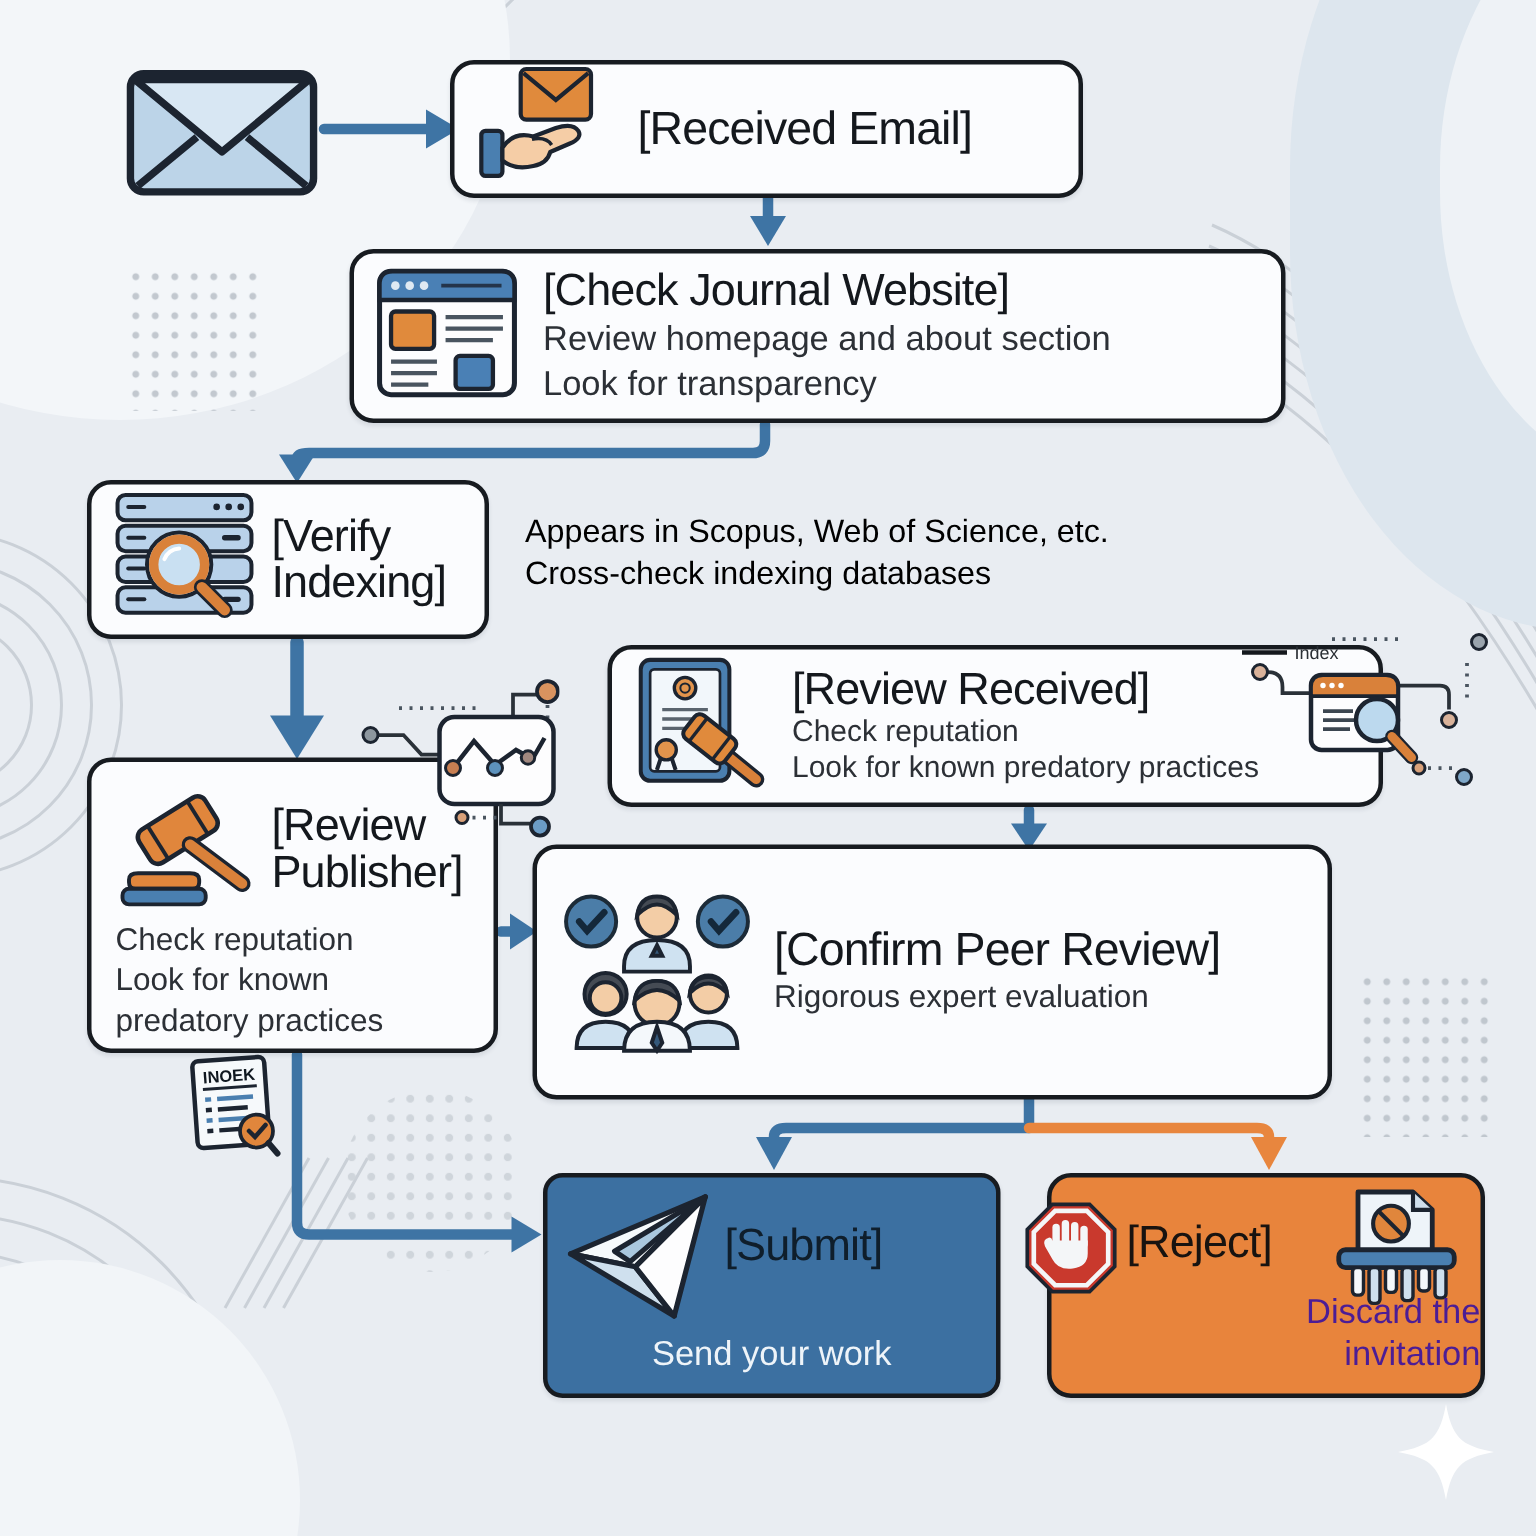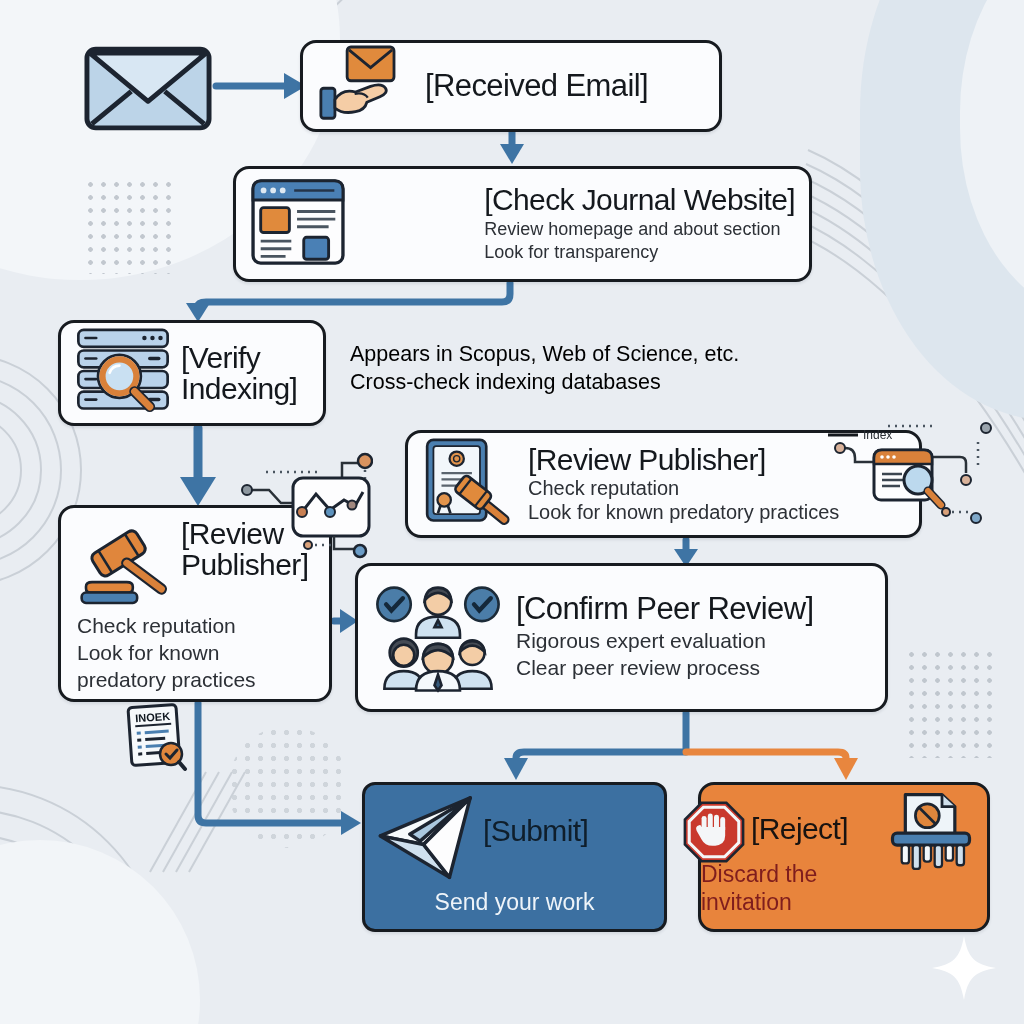--- a/index.html
+++ b/index.html
@@ -30,53 +30,53 @@
 
   
   .node{position:absolute;background:#fbfcfe;border:3px solid #171b20;border-radius:16px;
         box-sizing:border-box;z-index:2;box-shadow:0 2px 3px rgba(30,40,60,.10);}
   .ttl{font-weight:400;color:#14181d;letter-spacing:-.6px;line-height:1.04;}
   .body-line{color:#2c3036;line-height:1.28;}
 
   #received{left:300px;top:40px;width:422px;height:92px;display:flex;align-items:center;gap:16px;padding:0 16px;}
   #received .ttl{font-size:31px;}
 
-  #website{left:233px;top:166px;width:579px;height:116px;display:flex;align-items:center;gap:16px;padding:0 14px;justify-content:space-between;}
+  #website{left:233px;top:166px;width:624px;height:116px;display:flex;align-items:center;gap:16px;padding:0 14px;}
   #website .ttl{font-size:30px;margin-bottom:2px;}
-  #website .body-line{font-size:18px;}
+  #website .body-line{font-size:23px;}
 
   #verify{left:58px;top:320px;width:268px;height:106px;display:flex;align-items:center;gap:8px;padding:0 8px 0 12px;}
   #verify .ttl{font-size:30px;}
 
   .note{position:absolute;left:350px;top:340px;z-index:2;}
   .note .body-line{font-size:21.5px;color:#000000;line-height:1.32;}
 
   #rp-right{left:405px;top:430px;width:517px;height:108px;display:flex;align-items:center;gap:14px;padding:0 12px;}
   #rp-right .ttl{font-size:30px;margin-bottom:1px;}
   #rp-right .body-line{font-size:20px;line-height:1.2;}
 
   #rp-left{left:58px;top:505px;width:274px;height:197px;padding:10px 10px 8px 12px;}
-  #rp-left .row{display:flex;gap:4px;}
+  #rp-left .row{display:flex;align-items:center;gap:4px;}
   #rp-left .ttl{font-size:30px;}
   #rp-left .body-line{font-size:21px;margin-left:4px;}
 
-  #confirm{left:355px;top:563px;width:533px;height:149px;display:flex;align-items:center;gap:12px;padding:0 14px;}
+  #confirm{left:355px;top:563px;width:533px;height:170px;display:flex;align-items:center;gap:12px;padding:0 14px;}
   #confirm .ttl{font-size:31px;margin-bottom:3px;}
   #confirm .body-line{font-size:21px;}
 
   #submit{left:362px;top:782px;width:305px;height:150px;background:#3c70a1;border-radius:13px;}
   #submit .ttl{position:absolute;left:118px;top:30px;font-size:30px;color:#0f1e2b;}
   #submit .plane{position:absolute;left:10px;top:6px;}
   #submit .blines{position:absolute;left:0;bottom:12px;width:100%;text-align:center;color:#eef4f9;font-size:23px;line-height:1.25;}
 
   #reject{left:698px;top:782px;width:292px;height:150px;background:#e8843c;}
   #reject .ttl{position:absolute;left:50px;top:28px;font-size:30px;color:#181310;}
   #reject .stop{position:absolute;left:-18px;top:16px;}
   #reject .shred{position:absolute;right:10px;top:6px;}
-  #reject .blines{position:absolute;left:0;bottom:12px;width:100%;text-align:left;color:#7f1d1d;font-size:23px;line-height:1.25;}
+  #reject .blines{position:absolute;left:0;bottom:12px;width:100%;text-align:right;color:#4c1d95;font-size:23px;line-height:1.25;}
 
   .env-free{position:absolute;left:84px;top:46px;z-index:2;}
 
   
   .decor{position:absolute;z-index:3;}
   #chart-cluster{left:238px;top:450px;}
   #index-cluster{left:826px;top:414px;}
   #index-cluster text{font-family:"Liberation Sans","DejaVu Sans",sans-serif;font-size:12px;fill:#2a2f35;}
   #inoek-doc{left:126px;top:698px;}
   #inoek-doc text{font-family:"Liberation Sans","DejaVu Sans",sans-serif;font-size:11px;font-weight:bold;fill:#101820;}
@@ -238,21 +238,21 @@
         <line x1="62" y1="66" x2="94" y2="92" stroke="#1c2430" stroke-width="12" stroke-linecap="round"></line>
         <line x1="62" y1="66" x2="94" y2="92" stroke="#d9813a" stroke-width="7" stroke-linecap="round"></line>
         <g transform="rotate(38 58 62)">
           <rect x="40" y="50" width="38" height="22" rx="5" fill="#e08a3c" stroke="#1c2430" stroke-width="3"></rect>
           <line x1="48" y1="50" x2="48" y2="72" stroke="#1c2430" stroke-width="2.5"></line>
           <line x1="70" y1="50" x2="70" y2="72" stroke="#1c2430" stroke-width="2.5"></line>
         </g>
       </svg>
     </span>
     <div>
-      <div class="ttl">[Review Publisher]</div>
+      <div class="ttl">[Review Received]</div>
       <div class="body-line">Check reputation</div>
       <div class="body-line">Look for known predatory practices</div>
     </div>
   </div>
 
   <div class="node" id="rp-left">
     <div class="row">
       <span>
         <svg viewBox="0 0 120 105" width="104" height="91">
           <g transform="rotate(-32 52 40)">
@@ -299,21 +299,20 @@
           <circle cx="75" cy="92" r="17" fill="#f3cda6"></circle>
           <path d="M58,90 q2,-15 17,-15 q15,0 17,15 q-9,-8 -17,-8 q-8,0 -17,8 z" fill="#454b54"></path>
           <path d="M50,128 q0,-22 25,-22 q25,0 25,22 z" fill="#f4f8fb"></path>
           <path d="M75,110 l-4,12 4,6 4,-6 z" fill="#35597a"></path>
         </g>
       </svg>
     </span>
     <div>
       <div class="ttl">[Confirm Peer Review]</div>
       <div class="body-line">Rigorous expert evaluation</div>
-      <div class="body-line">Clear peer review process</div>
     </div>
   </div>
 
   <div class="node" id="submit">
     <span class="plane">
       <svg viewBox="0 0 120 110" width="104" height="95">
         <g stroke="#1c2430" stroke-width="4" stroke-linejoin="round">
           <polygon points="6,52 110,8 56,62" fill="#f6fafc"></polygon>
           <polygon points="6,52 56,62 86,100" fill="#cfe0ee"></polygon>
           <polygon points="110,8 56,62 86,100" fill="#fdfdfe"></polygon>

